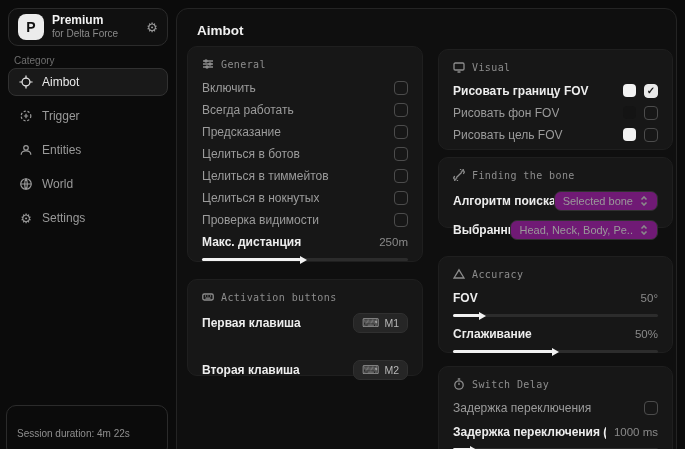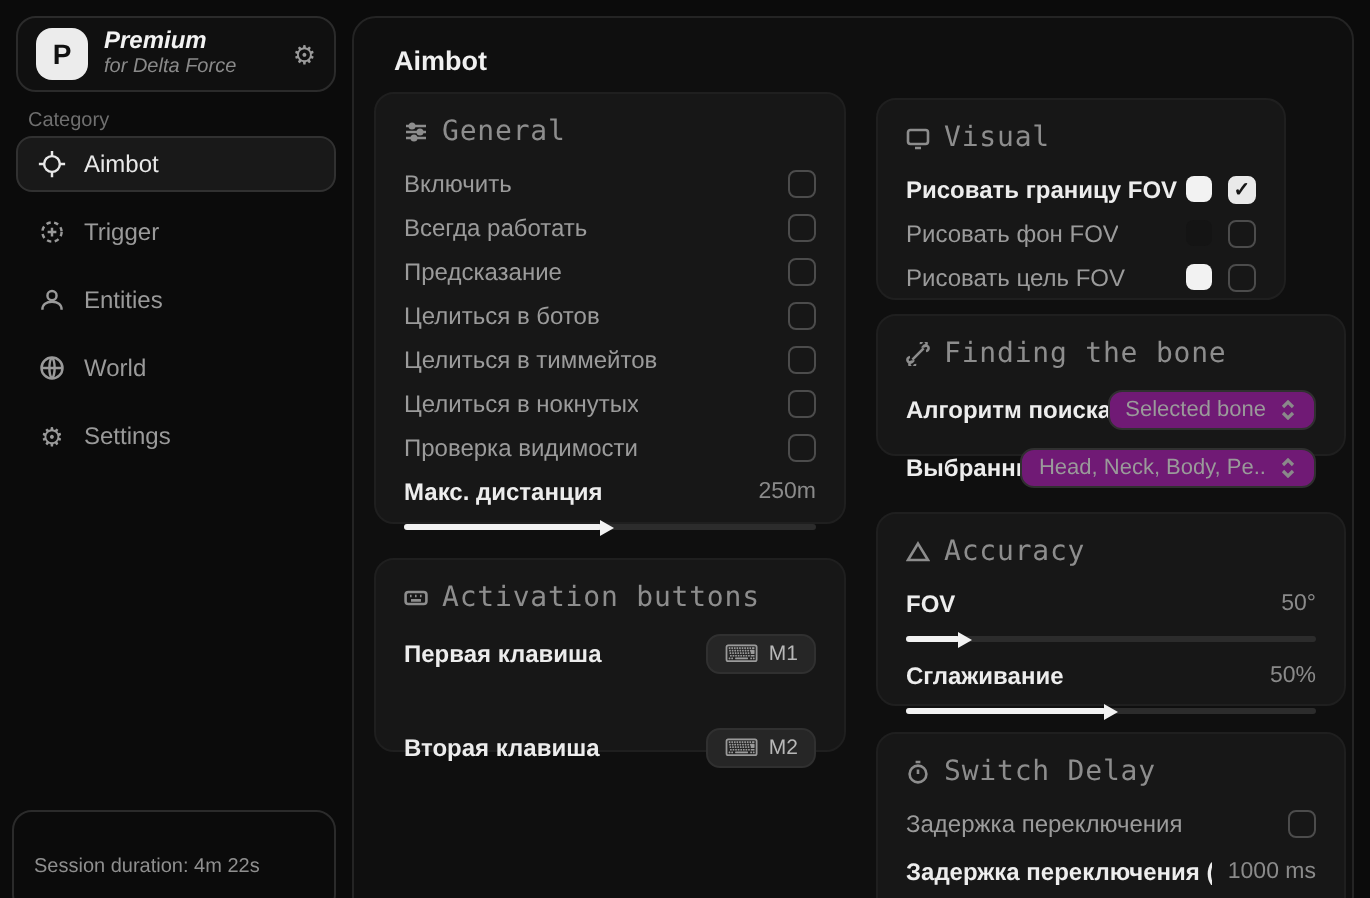--- a/index.html
+++ b/index.html
@@ -7,21 +7,21 @@
     font-family:"Liberation Sans", sans-serif; }
   #app { position:relative; width:685px; height:449px; background:#0b0b0b; color:#e8e8e8; }
 
   
   .sidebar { position:absolute; left:0; top:0; width:176px; height:449px; }
   .brand { position:absolute; left:8px; top:8px; width:160px; height:38px;
     border:1px solid #2b2b2b; border-radius:10px; display:flex; align-items:center;
     padding:0 9px; background:#101010; }
   .logo { width:26px; height:26px; border-radius:8px; background:#ececec; color:#111;
     font-weight:bold; font-size:14px; display:flex; align-items:center; justify-content:center; }
-  .brand-text { margin-left:8px; flex:1; line-height:1.15;font-style:italic; }
+  .brand-text { margin-left:8px; flex:1; line-height:1.15; }
   .brand-title { font-size:12px; font-weight:bold; color:#f2f2f2; }
   .brand-sub { font-size:10px; color:#8a8a8a; }
   .brand-gear { color:#9a9a9a; font-size:13px; cursor:pointer; }
   .category { position:absolute; left:14px; top:55px; font-size:10px; color:#6f6f6f; }
   .nav { position:absolute; left:8px; top:68px; width:160px; }
   .nav-item { height:28px; display:flex; align-items:center; padding:0 10px; margin-bottom:6px;
     border-radius:8px; color:#9a9a9a; font-size:12px; border:1px solid transparent; cursor:pointer; }
   .nav-item.active { background:#191919; border-color:#313131; color:#e8e8e8; }
   .nav-icon { width:14px; height:14px; margin-right:9px; display:inline-flex; align-items:center;
     justify-content:center; font-size:13px; }
@@ -32,27 +32,27 @@
 
   
   .main { position:absolute; left:176px; top:8px; width:501px; height:452px;
     background:#0f0f0f; border:1px solid #242424; border-radius:12px; overflow:hidden; }
   .page-title { position:absolute; left:20px; top:14px; font-size:13.5px; font-weight:bold; color:#f0f0f0; }
 
   .card { position:absolute; background:#171717; border:1px solid #1f1f1f; border-radius:10px;
     padding:11px 14px; }
   .card-general   { left:10px;  top:37px;  width:236px; height:216px; }
   .card-activation{ left:10px;  top:270px; width:236px; height:97px; }
-  .card-visual    { left:261px; top:40px;  width:205px; height:101px; }
+  .card-visual    { left:261px; top:40px;  width:235px; height:101px; }
   .card-bone      { left:261px; top:148px; width:235px; height:71px; }
   .card-accuracy  { left:261px; top:247px; width:235px; height:97px; }
   .card-switch    { left:261px; top:357px; width:235px; height:105px; }
 
   .card-title { display:flex; align-items:center; gap:7px; color:#8d8d8d;
-    font-family:"DejaVu Sans Mono", monospace; font-size:14px; letter-spacing:0.4px;
+    font-family:"DejaVu Sans Mono", monospace; font-size:10px; letter-spacing:0.4px;
     margin-bottom:10px; }
   .card-title svg { width:12px; height:12px; stroke:#8d8d8d; fill:none; stroke-width:1.3; }
 
   .row { display:flex; align-items:center; justify-content:space-between; margin-bottom:7px; min-height:15px; }
   .row-label { font-size:12px; color:#9b9b9b; white-space:nowrap; overflow:hidden; }
   .row-label.bright { color:#ededed; font-weight:bold; }
   .row-value { font-size:11.5px; color:#8a8a8a; white-space:nowrap; margin-left:8px; }
 
   .checkbox { width:14px; height:14px; border:1.5px solid #4c4c4c; border-radius:4px;
     flex:none; cursor:pointer; display:flex; align-items:center; justify-content:center; }

